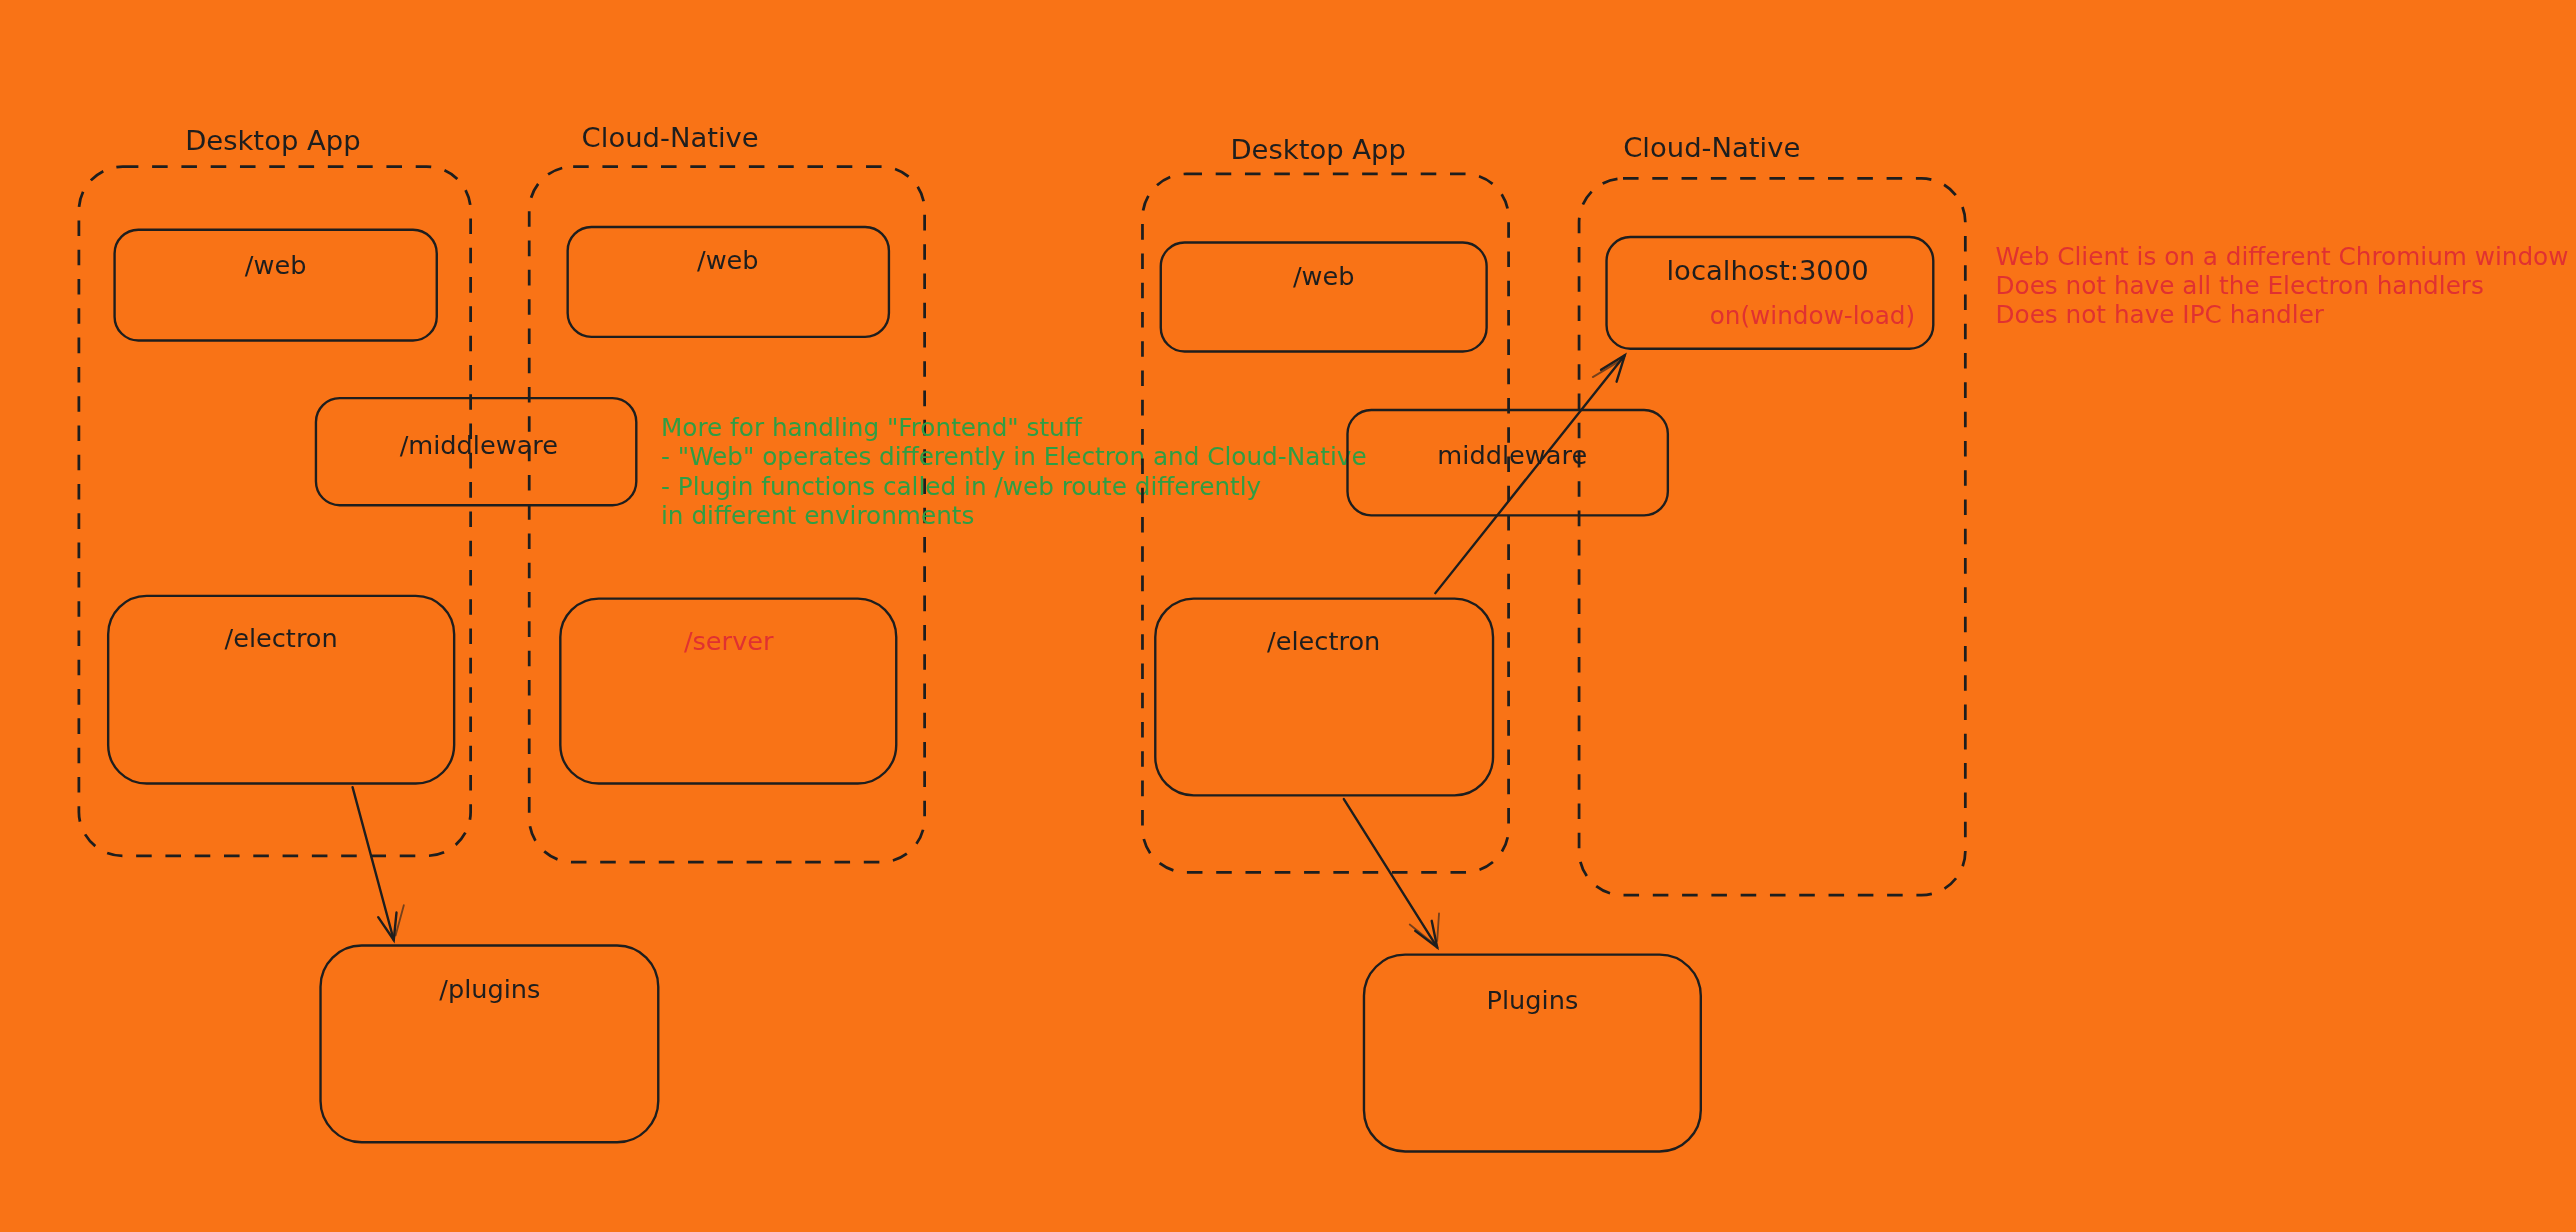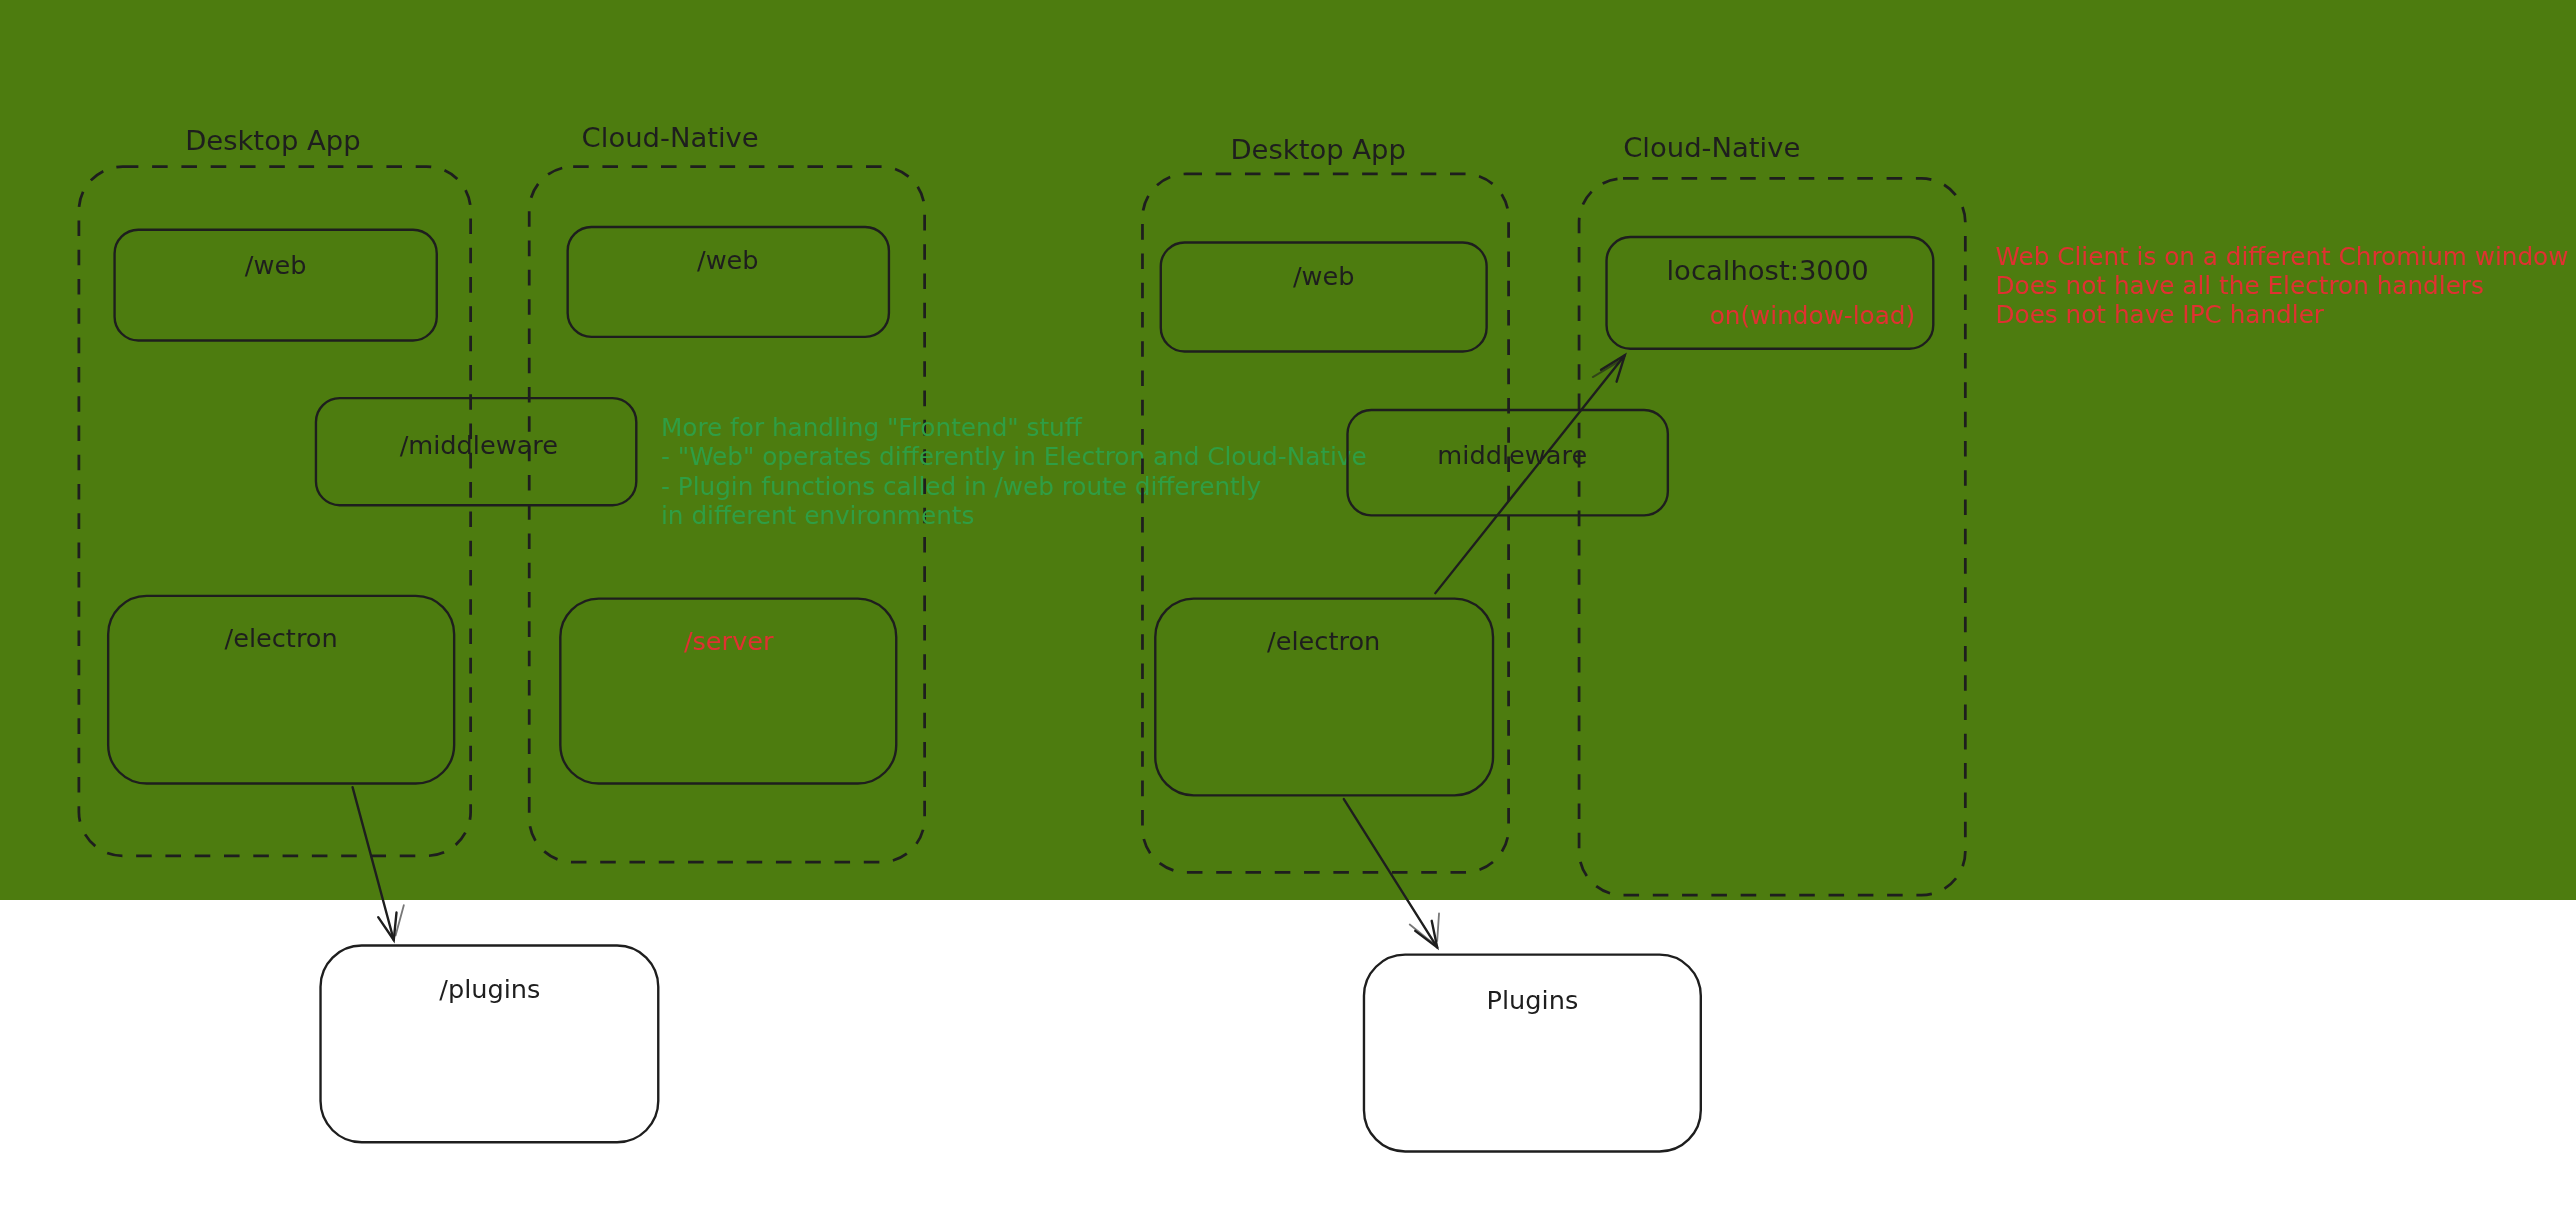--- a/index.html
+++ b/index.html
@@ -6,22 +6,22 @@
     margin: 0;
     padding: 0;
     background: #ffffff;
     width: 2576px;
     height: 1232px;
     overflow: hidden;
   }
   .canvas {
     position: relative;
     width: 2576px;
-    height: 900px;
-    background: #4d7c0f;
+    height: 1232px;
+    background: #f97316;
     font-family: "DejaVu Sans", "Liberation Sans", sans-serif;
   }
   svg { display: block; }
   text {
     font-family: "DejaVu Sans", "Liberation Sans", sans-serif;
     fill: #1e1e1e;
     dominant-baseline: central;
   }
   .t30 { font-size: 30px; }
   .t28 { font-size: 28px; }

